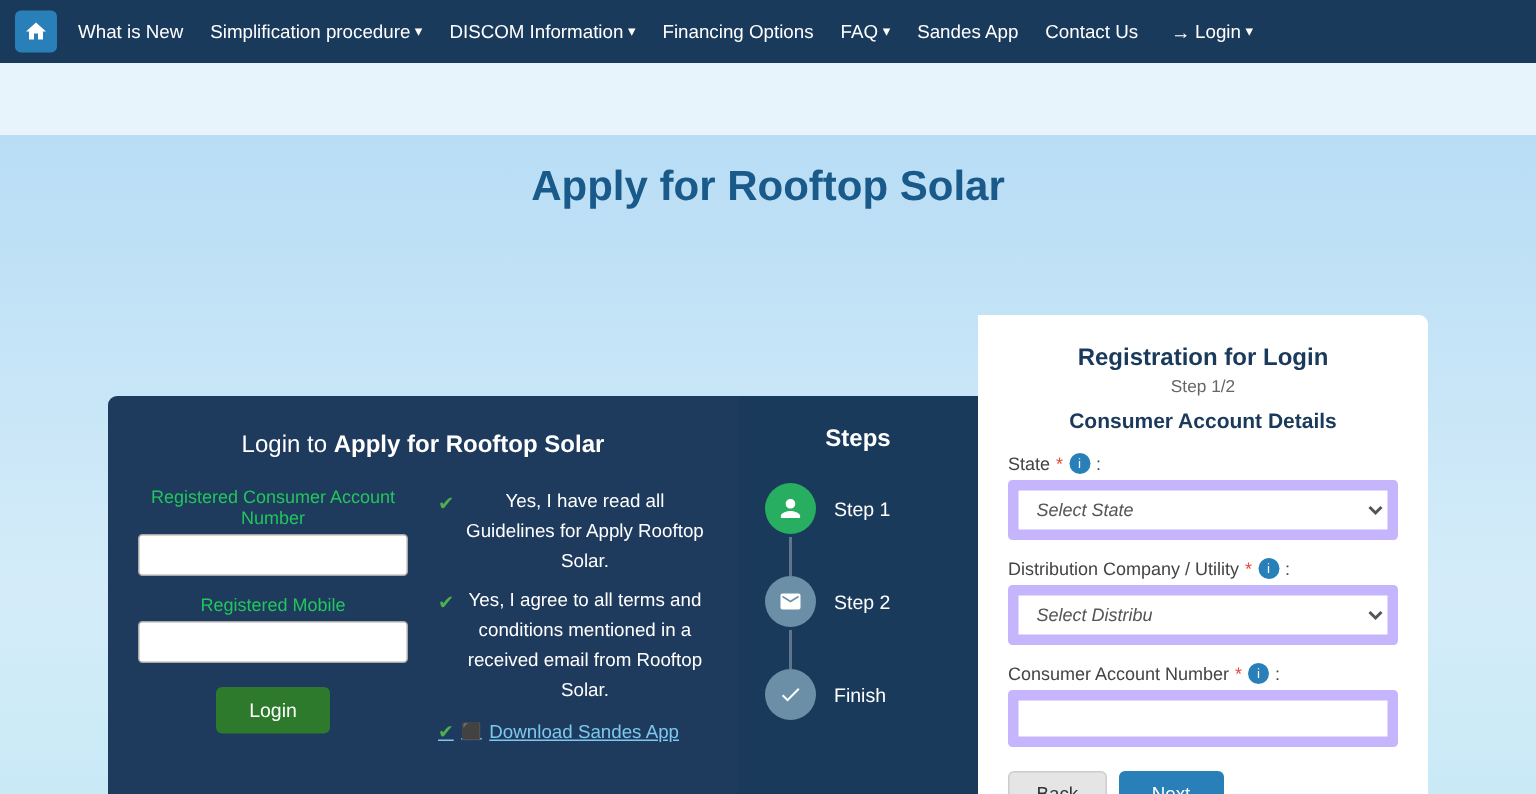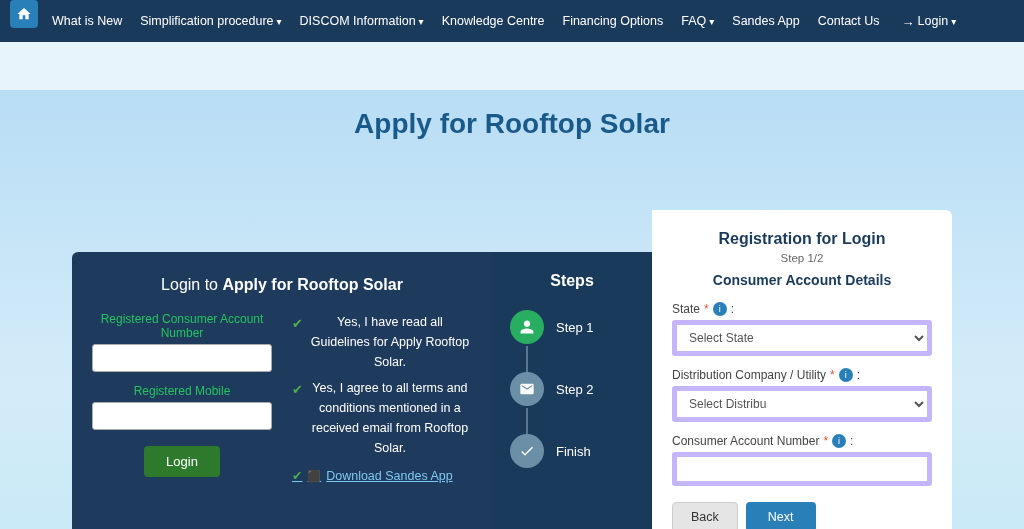--- a/index.html
+++ b/index.html
@@ -3,20 +3,21 @@
   <meta charset="utf-8">
   <style>
     * { box-sizing: border-box; margin: 0; padding: 0; }
     body { font-family: Arial, sans-serif; font-size: 13px; background: #e8f4fc; min-width: 1024px; }
 
     
     .navbar {
       background: #1a3a5c;
       color: white;
       display: flex;
+      align-items: center;
       padding: 0 10px;
       height: 42px;
       gap: 2px;
     }
     .navbar a {
       color: white;
       text-decoration: none;
       padding: 4px 8px;
       font-size: 12.5px;
       white-space: nowrap;
@@ -205,25 +206,26 @@
       height: 14px;
       background: #2980b9;
       color: white;
       border-radius: 50%;
       font-size: 9px;
       cursor: pointer;
     }
     .reg-select, .reg-input {
       width: 100%;
       padding: 5px 8px;
-      border: 5px solid #c4b5fd;
+      border: 7px solid #c4b5fd;
       border-radius: 3px;
       font-size: 12px;
       color: #555;
       background: white;
+      font-style: italic;
     }
     .reg-select { cursor: pointer; }
     .reg-buttons {
       display: flex;
       gap: 8px;
       margin-top: 16px;
     }
     .btn-back {
       background: #e5e5e5;
       color: #333;
@@ -260,21 +262,20 @@
   </div>
   <a>What is New</a>
   <a>
     <span>Simplification procedure</span>
     <span class="dropdown-arrow">▾</span>
   </a>
   <a>
     <span>DISCOM Information</span>
     <span class="dropdown-arrow">▾</span>
   </a>
-  <a>Knowledge Centre</a>
   <a>Financing Options</a>
   <a>
     <span>FAQ</span>
     <span class="dropdown-arrow">▾</span>
   </a>
   <a>Sandes App</a>
   <a>Contact Us</a>
   <a style="margin-left:4px;">
     <span style="font-size:13px;">→</span>
     <span>Login</span>

